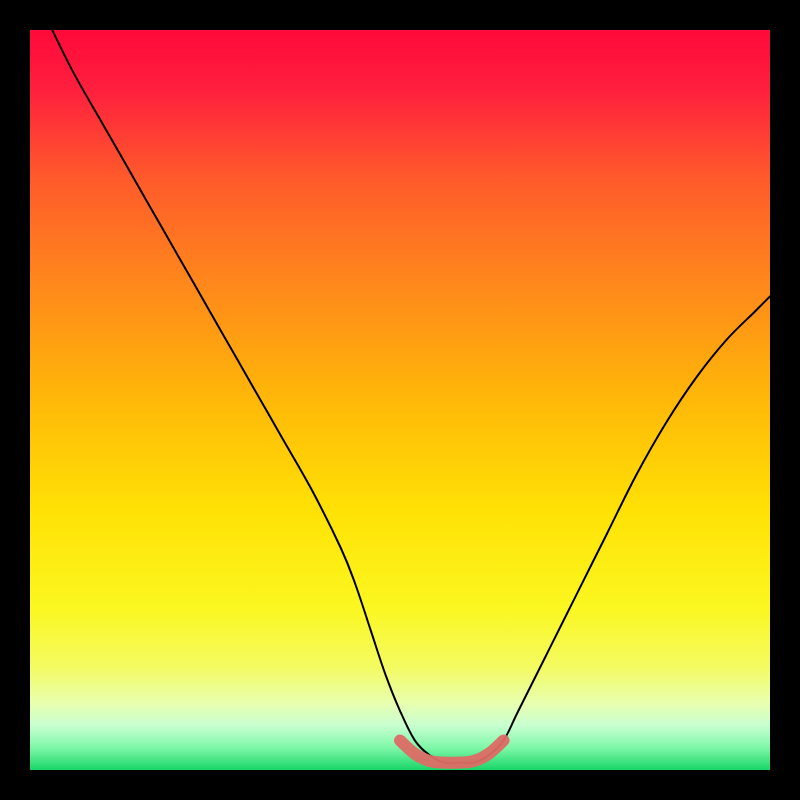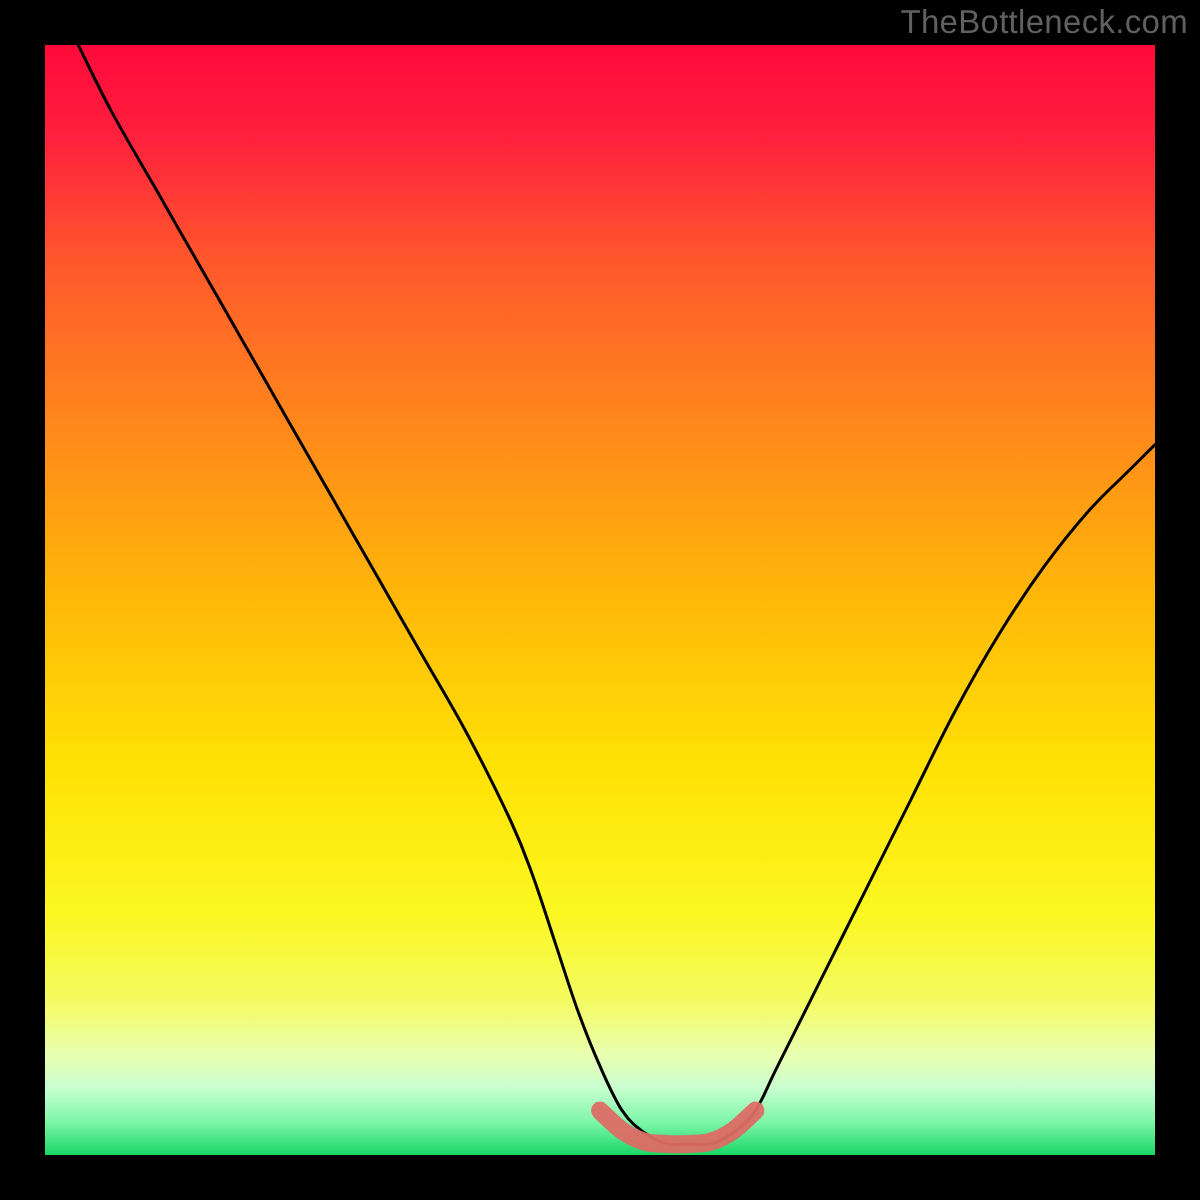--- a/index.html
+++ b/index.html
@@ -35,21 +35,20 @@
     height: 740px;
   }
   svg {
     display: block;
   }
 </style>
 </head>
 <body>
 
 <div class="frame">
-  <div class="watermark">TheBottleneck.com</div>
 
   <div class="plot-wrap">
     <svg id="chart-svg" width="740" height="740" viewBox="0 0 740 740">
       <defs>
         <linearGradient id="bg-grad" x1="0" y1="0" x2="0" y2="1">
             <stop offset="0.0%" stop-color="#ff0a3a"></stop>
             <stop offset="8.0%" stop-color="#ff1f3e"></stop>
             <stop offset="20.0%" stop-color="#ff5a2b"></stop>
             <stop offset="35.0%" stop-color="#ff8a1a"></stop>
             <stop offset="50.0%" stop-color="#ffb808"></stop>

